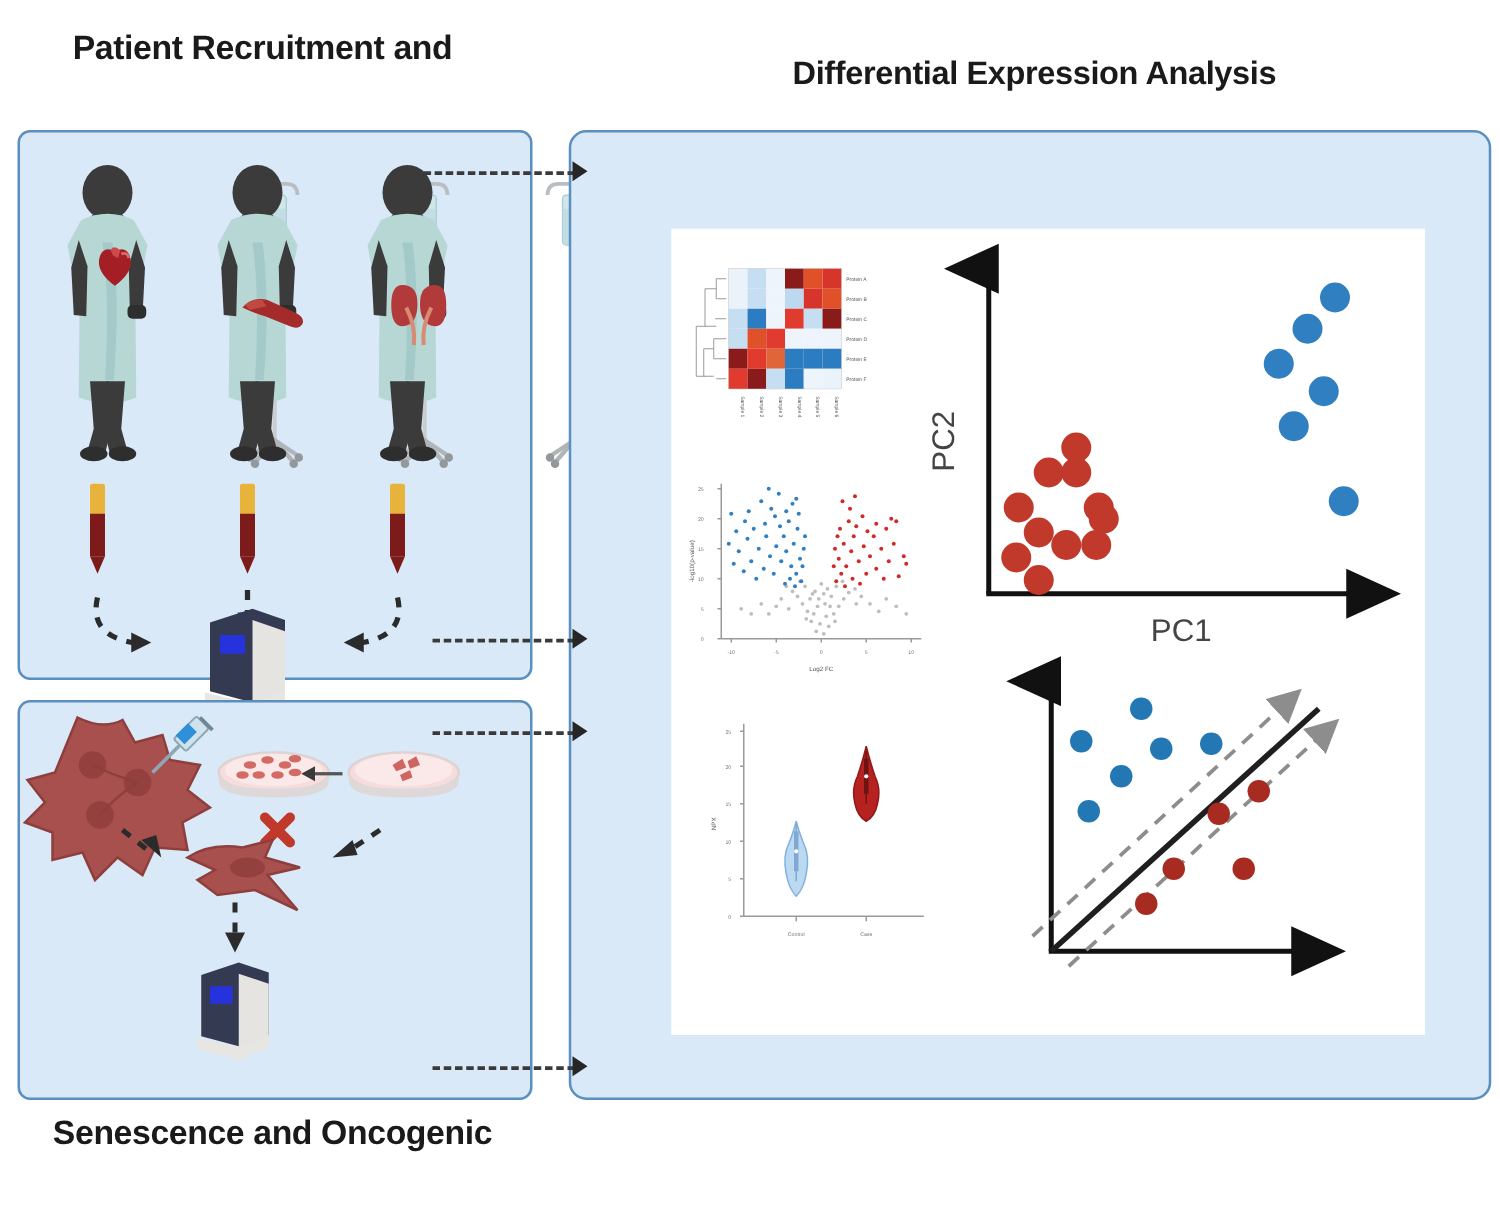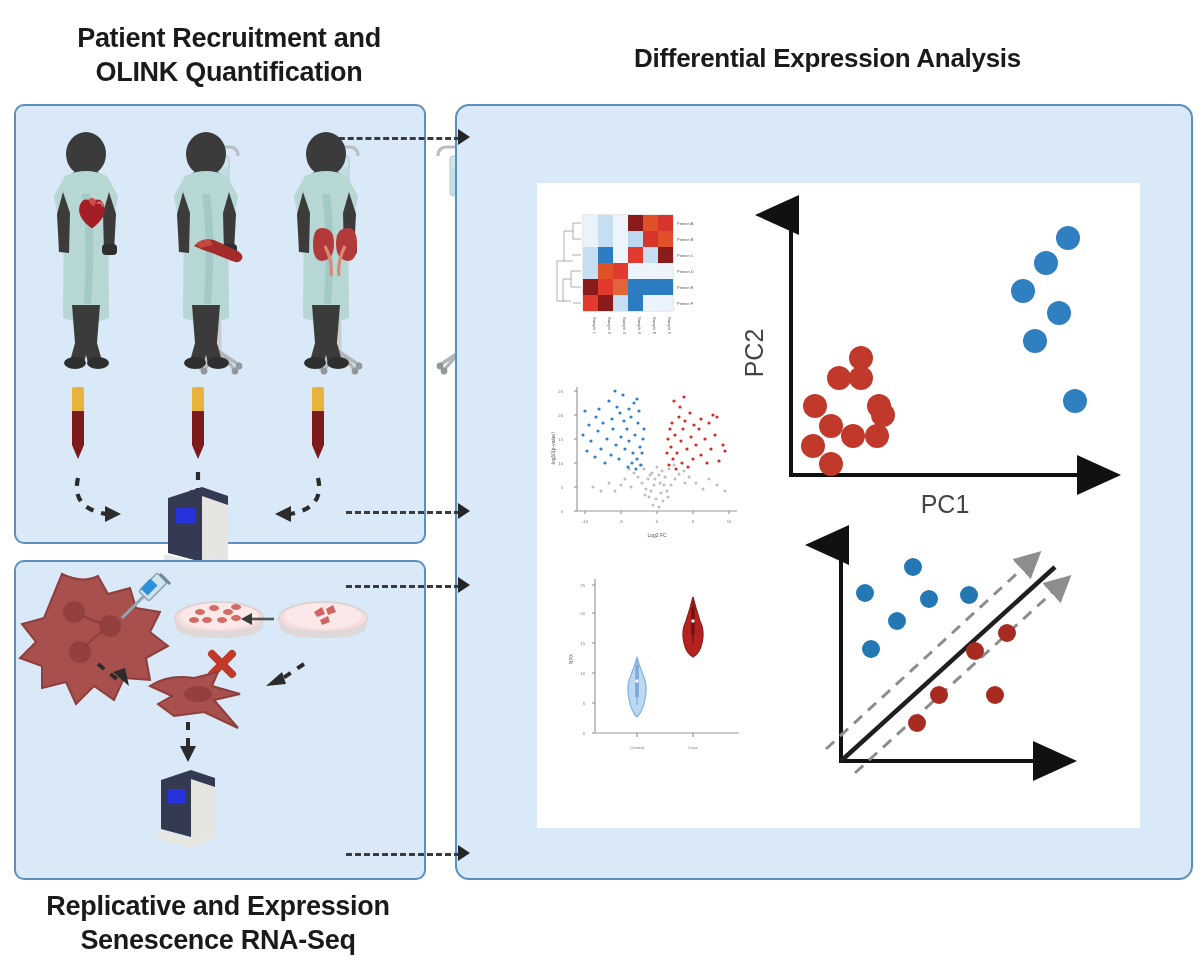--- a/index.html
+++ b/index.html
@@ -1,21 +1,21 @@
 <!DOCTYPE html>
 <html><head>
 <meta charset="utf-8">
 <style>
   html,body{margin:0;padding:0;background:#ffffff;}
   body{width:1200px;height:975px;position:relative;overflow:hidden;
        font-family:"Liberation Sans","DejaVu Sans",sans-serif;}
 
   .title{position:absolute;text-align:center;font-weight:bold;color:#1a1a1a;
          line-height:1.25;letter-spacing:-0.3px;}
-  #title-left-top{left:19px;top:22px;width:420px;font-size:27px;}
+  #title-left-top{left:0;top:22px;width:420px;font-size:27px;}
   #title-left-bottom{left:8px;top:890px;width:420px;font-size:27px;}
   #title-right{left:455px;top:42px;width:745px;font-size:26px;text-align:center;}
 
   .panel{position:absolute;background:#d9e9f8;border:2px solid #5b8fc0;
          border-radius:10px;box-sizing:border-box;}
   #panel-patients{left:14px;top:104px;width:412px;height:440px;}
   #panel-cells{left:14px;top:560px;width:412px;height:320px;}
   #panel-dea{left:455px;top:104px;width:738px;height:776px;border-radius:14px;}
   #dea-white{position:absolute;left:80px;top:77px;width:603px;height:645px;
              background:#ffffff;}
@@ -32,28 +32,26 @@
   .ax-title{font-size:5px;fill:#555;font-family:"Liberation Sans",sans-serif;}
   .hm-lbl{font-size:4px;fill:#555;font-family:"Liberation Sans",sans-serif;}
   .pc-lbl{font-size:25px;fill:#444;font-family:"Liberation Sans",sans-serif;}
   .dendro{stroke:#9a9a9a;stroke-width:0.8;fill:none;}
 </style>
 </head>
 <body>
 
 <div class="title" id="title-left-top">
   <div>Patient Recruitment and</div>
-  <div>OLINK Quantification</div>
 </div>
 
 <div class="title" id="title-right">Differential Expression Analysis</div>
 
 <div class="title" id="title-left-bottom">
-  <div>Replicative and Expression</div>
-  <div>Senescence RNA-Seq</div>
+  <div>Senescence and Oncogenic</div>
 </div>
 
 <div class="panel" id="panel-patients">
   <svg width="408" height="436" viewBox="0 0 408 436">
     <defs>
       <g id="ivstand">
         <rect x="26" y="40" width="3.4" height="182" fill="#c9cdd0"></rect>
         <path d="M6 22 q0 -9 9 -9 h22 q9 0 9 9" stroke="#b9bec2" stroke-width="3" fill="none"></path>
         <circle cx="27.5" cy="13" r="4.3" fill="#2f6fd0"></circle>
         <rect x="18" y="22" width="19" height="40" rx="3" fill="#cfe6ea" stroke="#a9c8ce" stroke-width="1"></rect>

